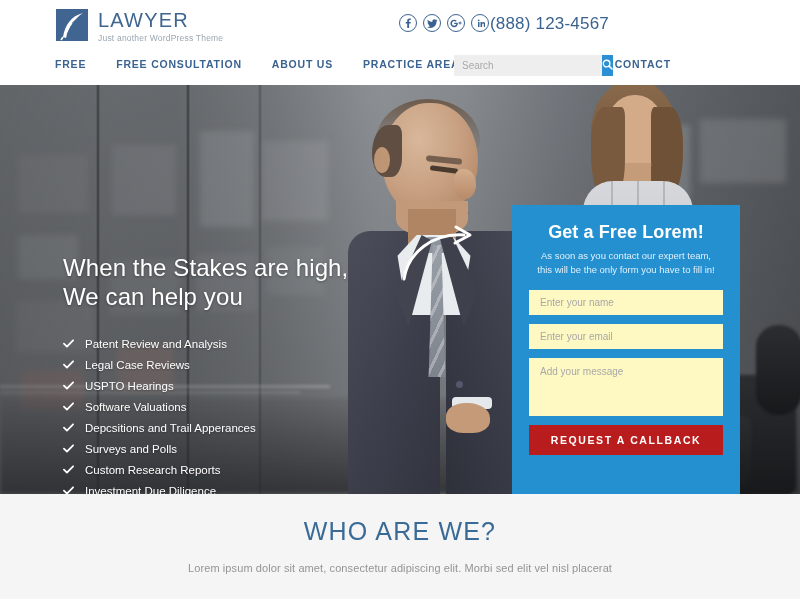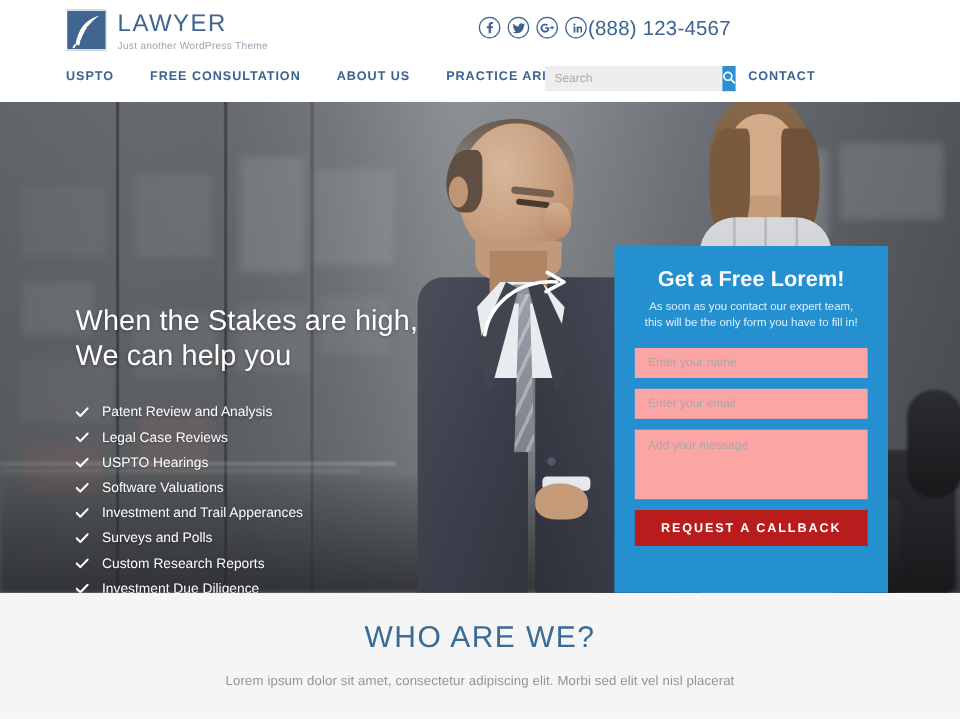--- a/index.html
+++ b/index.html
@@ -300,21 +300,21 @@
   .quote-title {
     font-size: 18px; color: #ffffff; font-weight: 700;
     letter-spacing: 0.1px; line-height: 22px; margin-bottom: 6px;
   }
   .quote-sub {
     font-size: 9.5px; color: #dff0fb; line-height: 14px;
     margin-bottom: 13px;
   }
   .quote input, .quote textarea {
     display: block; width: 100%;
-    background: #fca5a5; border: none; outline: none;
+    background: #fef9c3; border: none; outline: none;
     font-size: 10px; color: #555555;
     font-family: "Liberation Sans", sans-serif;
     padding: 0 11px; margin-bottom: 9px;
     height: 25px; line-height: 25px;
   }
   .quote textarea {
     height: 58px; padding: 7px 11px; line-height: 14px;
     resize: none;
   }
   .quote input::placeholder, .quote textarea::placeholder { color: #a8a8a8; }
@@ -380,21 +380,21 @@
     <div class="soc">
       <svg width="9" height="9" viewBox="0 0 9 9">
           <path d="M2 3.1h1.5V8H2zM2.7.6c.5 0 .9.4.9.8s-.4.8-.9.8-.9-.4-.9-.8.4-.8.9-.8zM4.5 3.1H6v.7c.2-.4.7-.8 1.5-.8 1.1 0 1.8.7 1.8 2.1V8H7.8V5.4c0-.6-.2-1-.8-1s-.9.4-.9 1V8H4.5z" fill="#3b6391"></path>
         </svg>
     </div>
   </div>
 
   <div class="phone">(888) 123-4567</div>
 
   <nav class="nav">
-    <a href="#">USPTO</a>
+    <a href="#">FREE</a>
     <a href="#">FREE CONSULTATION</a>
     <a href="#">ABOUT US</a>
     <a href="#">PRACTICE AREAS</a>
     <a href="#">FAQ</a>
     <a href="#">BLOG</a>
     <a href="#">CONTACT</a>
   </nav>
 
   <div class="searchbox">
     <input type="text" placeholder="Search" style="">
@@ -511,21 +511,21 @@
       <li>
         <svg class="tick" viewBox="0 0 12 10">
             <path d="M1 5 L4.3 8.3 L11 1.4" stroke="#ffffff" stroke-width="1.9" fill="none" stroke-linecap="round" stroke-linejoin="round"></path>
           </svg>
         <span>Software Valuations</span>
       </li>
       <li>
         <svg class="tick" viewBox="0 0 12 10">
             <path d="M1 5 L4.3 8.3 L11 1.4" stroke="#ffffff" stroke-width="1.9" fill="none" stroke-linecap="round" stroke-linejoin="round"></path>
           </svg>
-        <span>Investment and Trail Apperances</span>
+        <span>Depcsitions and Trail Apperances</span>
       </li>
       <li>
         <svg class="tick" viewBox="0 0 12 10">
             <path d="M1 5 L4.3 8.3 L11 1.4" stroke="#ffffff" stroke-width="1.9" fill="none" stroke-linecap="round" stroke-linejoin="round"></path>
           </svg>
         <span>Surveys and Polls</span>
       </li>
       <li>
         <svg class="tick" viewBox="0 0 12 10">
             <path d="M1 5 L4.3 8.3 L11 1.4" stroke="#ffffff" stroke-width="1.9" fill="none" stroke-linecap="round" stroke-linejoin="round"></path>

